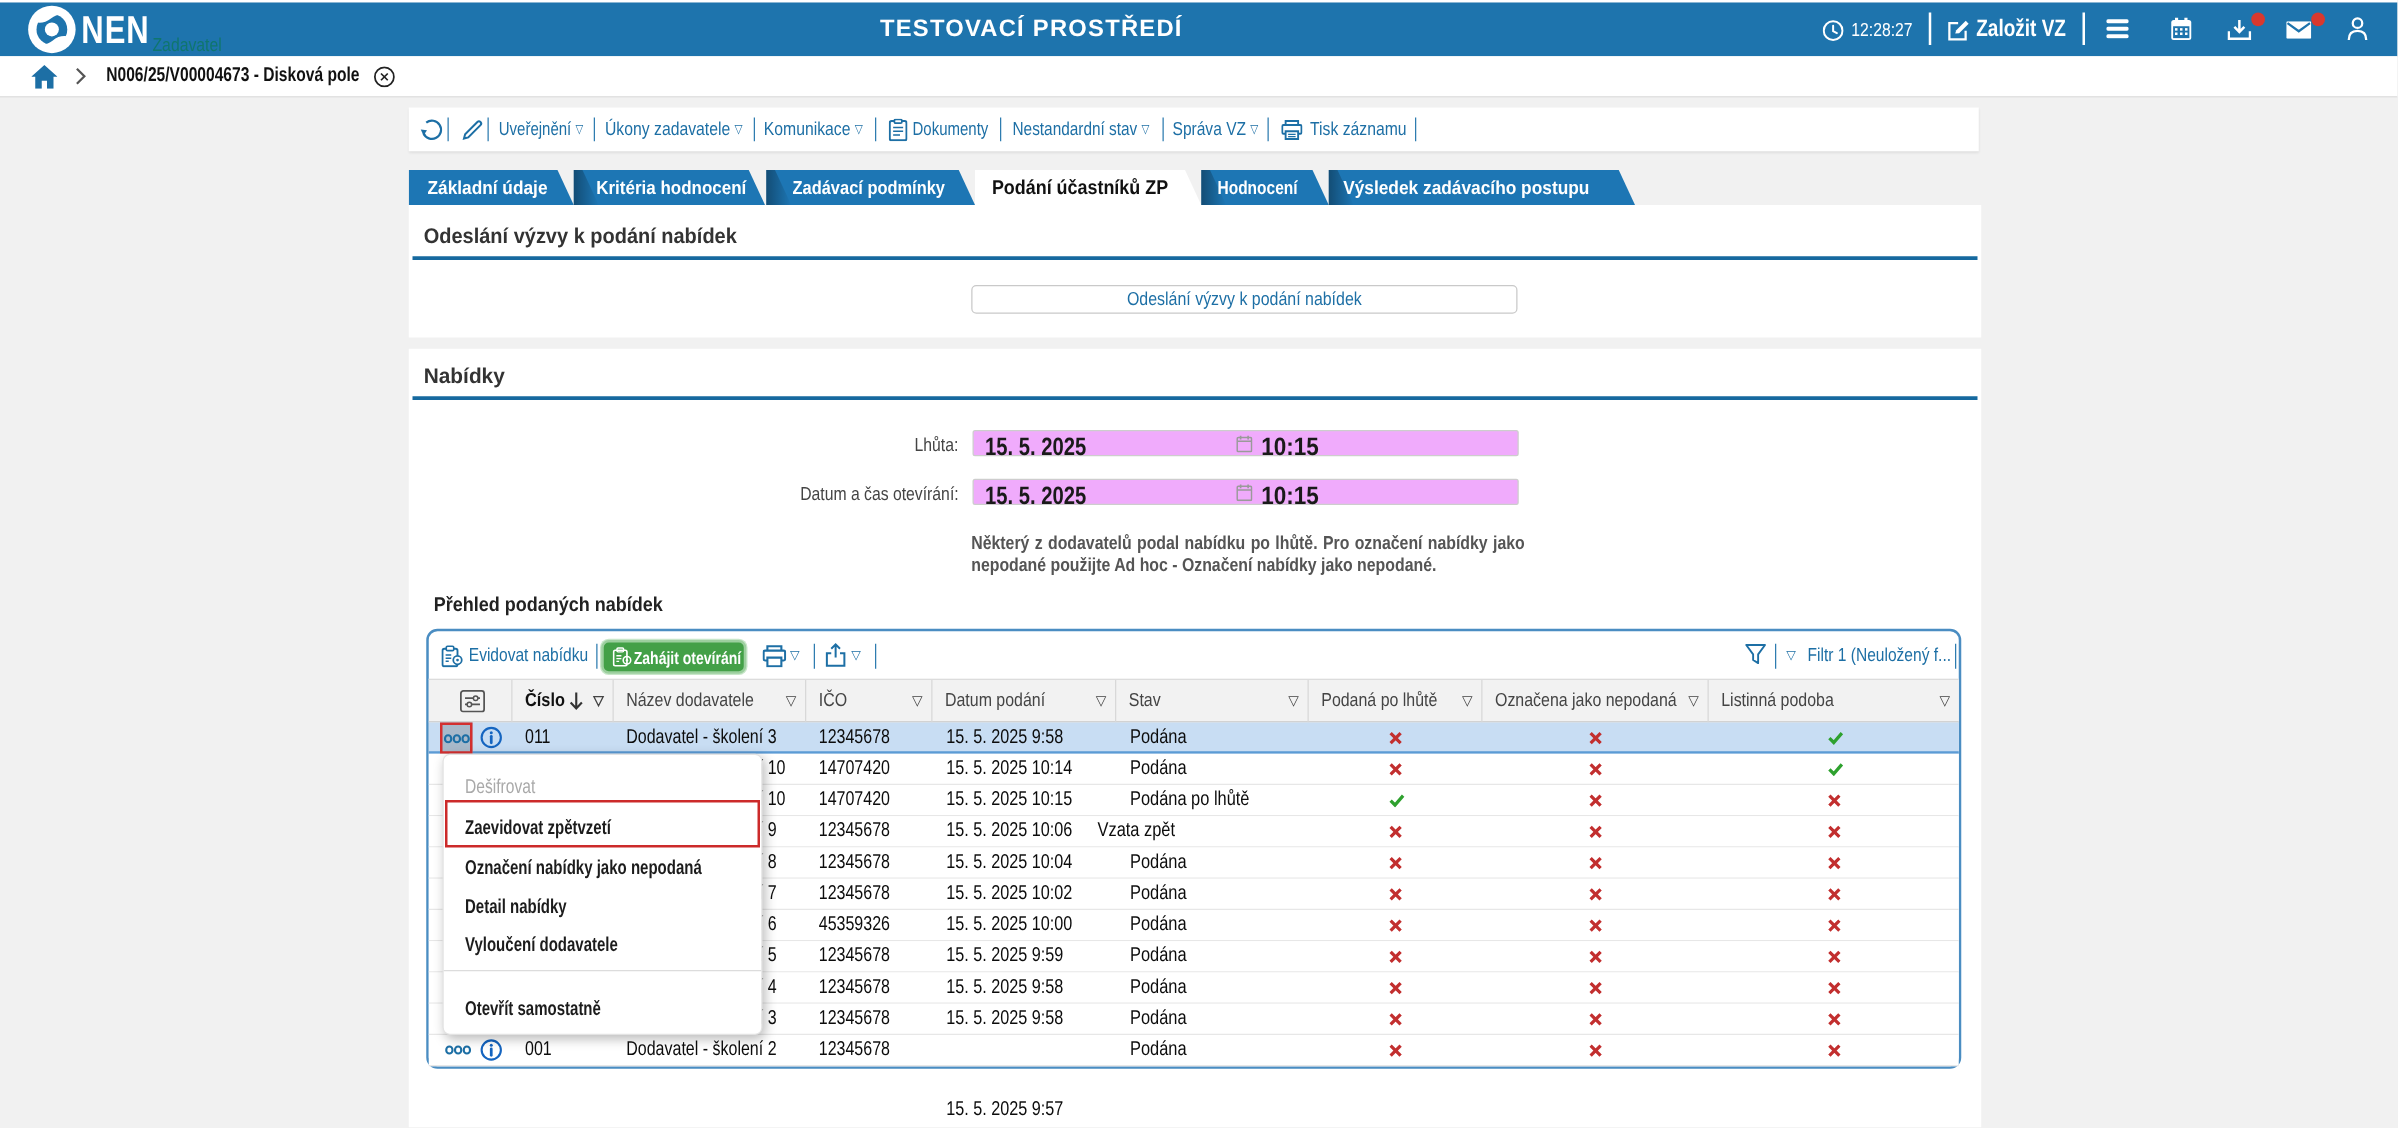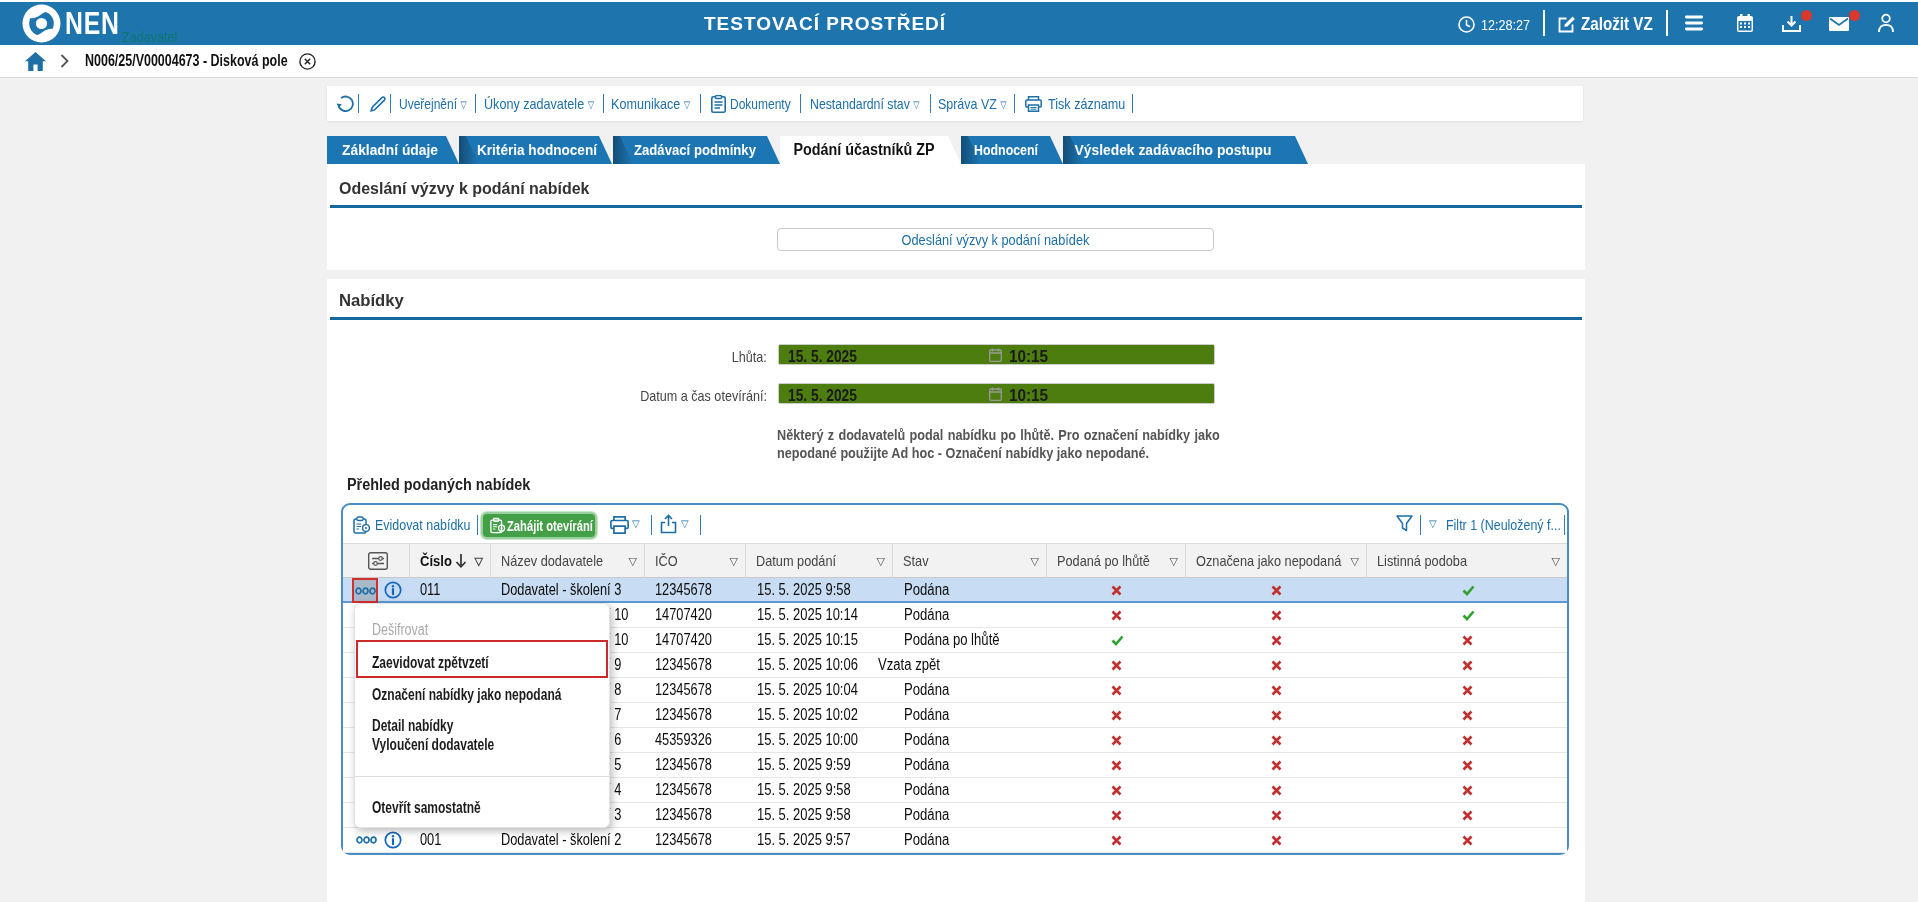--- a/index.html
+++ b/index.html
@@ -21,21 +21,21 @@
 #tbar { left:327px; top:86px; width:1256px; height:35px; background:#fff; box-shadow:0 1px 2px rgba(0,0,0,0.08); }
 .tb { position:absolute; top:0; height:35px; line-height:35px; color:#1d6fa5; font-size:15px; white-space:nowrap; }
 .tsep { position:absolute; top:8px; width:1px; height:19px; background:#2e7cb0; }
 .panel { background:#fff; position:absolute; }
 #sec1 { left:327px; top:164px; width:1258px; height:106px; }
 #sec2 { left:327px; top:279px; width:1258px; height:623px; }
 .h1 { position:absolute; left:12px; font-size:17px; font-weight:bold; color:#333; }
 .hline { position:absolute; left:3px; right:3px; height:3px; background:#16699f; }
 #btn1 { position:absolute; left:450px; top:64px; width:437px; height:23px; background:#fff; border:1px solid #c9c9c9; border-radius:4px; color:#1d6fa5; font-size:15px; text-align:center; line-height:21px; }
 .flabel { position:absolute; font-size:15px; color:#444; text-align:right; width:220px; }
-.ffield { position:absolute; left:451px; width:437px; height:21px; background:#4d7c0f; border:1px solid #cdcdcd; border-radius:2px; font-size:17px; font-weight:bold; color:#1a1a1a; }
+.ffield { position:absolute; left:451px; width:437px; height:21px; background:#f0abfc; border:1px solid #cdcdcd; border-radius:2px; font-size:20px; font-weight:bold; color:#1a1a1a; }
 .fdate { position:absolute; left:9px; top:2px; }
 .ftime { position:absolute; left:230px; top:2px; }
 #warn { position:absolute; left:450px; top:147px; width:524px; font-size:15px; font-weight:bold; color:#555; text-align:justify; line-height:18px; transform:scaleX(0.845); transform-origin:0 0; }
 #ph { position:absolute; left:20px; top:197px; font-size:16px; font-weight:bold; color:#222; }
 #tbl { position:absolute; left:14px; top:224px; width:1228px; height:352px; border:2px solid #4a8dc2; border-radius:9px; background:#fff; }
 #ttb { position:absolute; left:0; top:0; width:1224px; height:38px; }
 .lnk { position:absolute; color:#1d6fa5; font-size:15px; white-space:nowrap; }
 #greenbtn { position:absolute; left:138px; top:7px; width:116px; height:27px; background:#43a047; border:2px solid #9ccf9e; border-radius:6px; color:#fff; font-size:14px; font-weight:bold; box-shadow:0 0 0 1px #c8e6c9; }
 .vsep { position:absolute; width:1px; height:20px; top:10px; background:#2e7cb0; }
 #thead { position:absolute; left:0; top:38px; width:1224px; height:35px; background:#f2f2f2; border-top:1px solid #dcdcdc; border-bottom:1px solid #c8c8c8; }
@@ -721,21 +721,21 @@
           <div class="td" style="left:41px;top:3px;">
             <svg width="18" height="18" viewBox="0 0 18 18">
               <circle cx="9" cy="9" r="7.7" fill="none" stroke="#1565c0" stroke-width="1.7"></circle>
               <circle cx="9" cy="5.2" r="1.2" fill="#1565c0"></circle>
               <path d="M9 8 V13.2" stroke="#1565c0" stroke-width="2.2" stroke-linecap="round"></path>
             </svg>
           </div>
           <div class="td" style="left:77px;"><span class="sx" style="transform:scaleX(.8);">001</span></div>
           <div class="td" style="left:158px;"><span class="sx" style="transform:scaleX(.8);">Dodavatel - školení 2</span></div>
           <div class="td" style="left:312px;"><span class="sx" style="transform:scaleX(.8);">12345678</span></div>
-          <div class="td" style="left:414px;"><span class="sx" style="transform:scaleX(.81);">15. 5. 2025 9:57</span></div>
+          <div class="td" style="left:414px;margin-top:48px;"><span class="sx" style="transform:scaleX(.81);">15. 5. 2025 9:57</span></div>
           <div class="td" style="left:561px;"><span class="sx" style="transform:scaleX(.82);">Podána</span></div>
           <div class="td" style="left:768px;top:7px;">
             <svg width="11" height="11" viewBox="0 0 11 11">
               <path d="M1.5 1.5 L9.5 9.5 M9.5 1.5 L1.5 9.5" fill="none" stroke="#c22f2f" stroke-width="2.6"></path>
             </svg>
           </div>
           <div class="td" style="left:928px;top:7px;">
             <svg width="11" height="11" viewBox="0 0 11 11">
               <path d="M1.5 1.5 L9.5 9.5 M9.5 1.5 L1.5 9.5" fill="none" stroke="#c22f2f" stroke-width="2.6"></path>
             </svg>
@@ -748,16 +748,16 @@
         </div>
 </div>
   </div>
 </div>
 <div class="abs" id="menu">
   <div class="mi" style="top:17px;color:#a9a9a9;font-weight:normal;"><span class="sx" style="transform:scaleX(.78);">Dešifrovat</span></div>
   <div id="redbox"></div>
   <div class="mi" style="top:50px;"><span class="sx" style="transform:scaleX(.75);">Zaevidovat zpětvzetí</span></div>
   <div class="mi" style="top:82px;"><span class="sx" style="transform:scaleX(.75);">Označení nabídky jako nepodaná</span></div>
   <div class="mi" style="top:113px;"><span class="sx" style="transform:scaleX(.75);">Detail nabídky</span></div>
-  <div class="mi" style="top:132px;"><span class="sx" style="transform:scaleX(.75);">Vyloučení dodavatele</span></div>
+  <div class="mi" style="top:144px;"><span class="sx" style="transform:scaleX(.75);">Vyloučení dodavatele</span></div>
   <div id="msep"></div>
   <div class="mi" style="top:195px;"><span class="sx" style="transform:scaleX(.75);">Otevřít samostatně</span></div>
 </div>
 
 </body></html>

